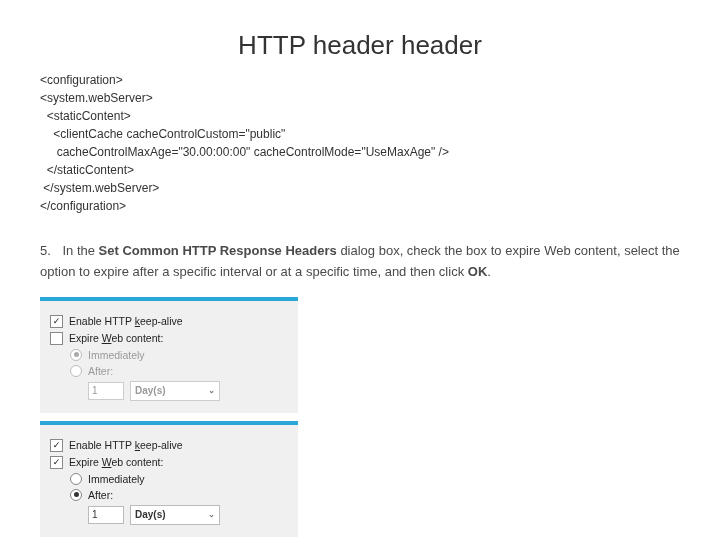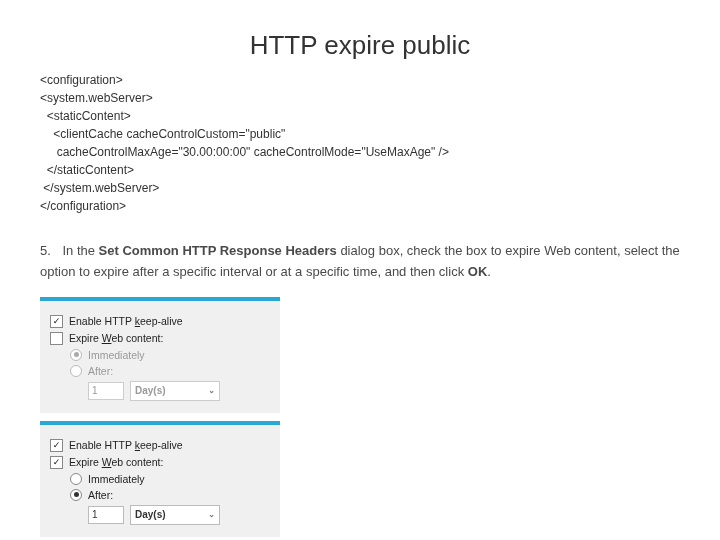--- a/index.html
+++ b/index.html
@@ -35,21 +35,21 @@
     color: #4a4a4a;
     line-height: 1.6;
     margin-bottom: 14px;
   }
   .instruction .num { margin-right: 8px; }
   .instruction b { font-weight: 700; }
   .panel {
     width: 220px;
     background: #f0f0f0;
     border-top: 4px solid #29a7d6;
-    padding: 10px 10px 12px 10px;
+    padding: 10px 28px 12px 10px;
     margin-bottom: 8px;
   }
   .row {
     display: flex;
     align-items: center;
     font-size: 10.5px;
     color: #222;
     margin: 4px 0;
   }
   .row.disabled, .row.disabled * { color: #999; }
@@ -109,21 +109,21 @@
     font-weight: bold;
   }
   .select .arrow { font-size: 8px; color: #777; }
   .select.disabled { color:#999; border-color:#ccc; }
   u { text-decoration: underline; }
 </style>
 </head>
 <body>
 
 <div class="page">
-  <h1>HTTP expire public</h1>
+  <h1>HTTP header header</h1>
 
   <div class="codeblock">&lt;configuration&gt;
 &lt;system.webServer&gt;
   &lt;staticContent&gt;
     &lt;clientCache cacheControlCustom="public"
      cacheControlMaxAge="30.00:00:00" cacheControlMode="UseMaxAge" /&gt;
   &lt;/staticContent&gt;
  &lt;/system.webServer&gt;
 &lt;/configuration&gt;</div>
 

